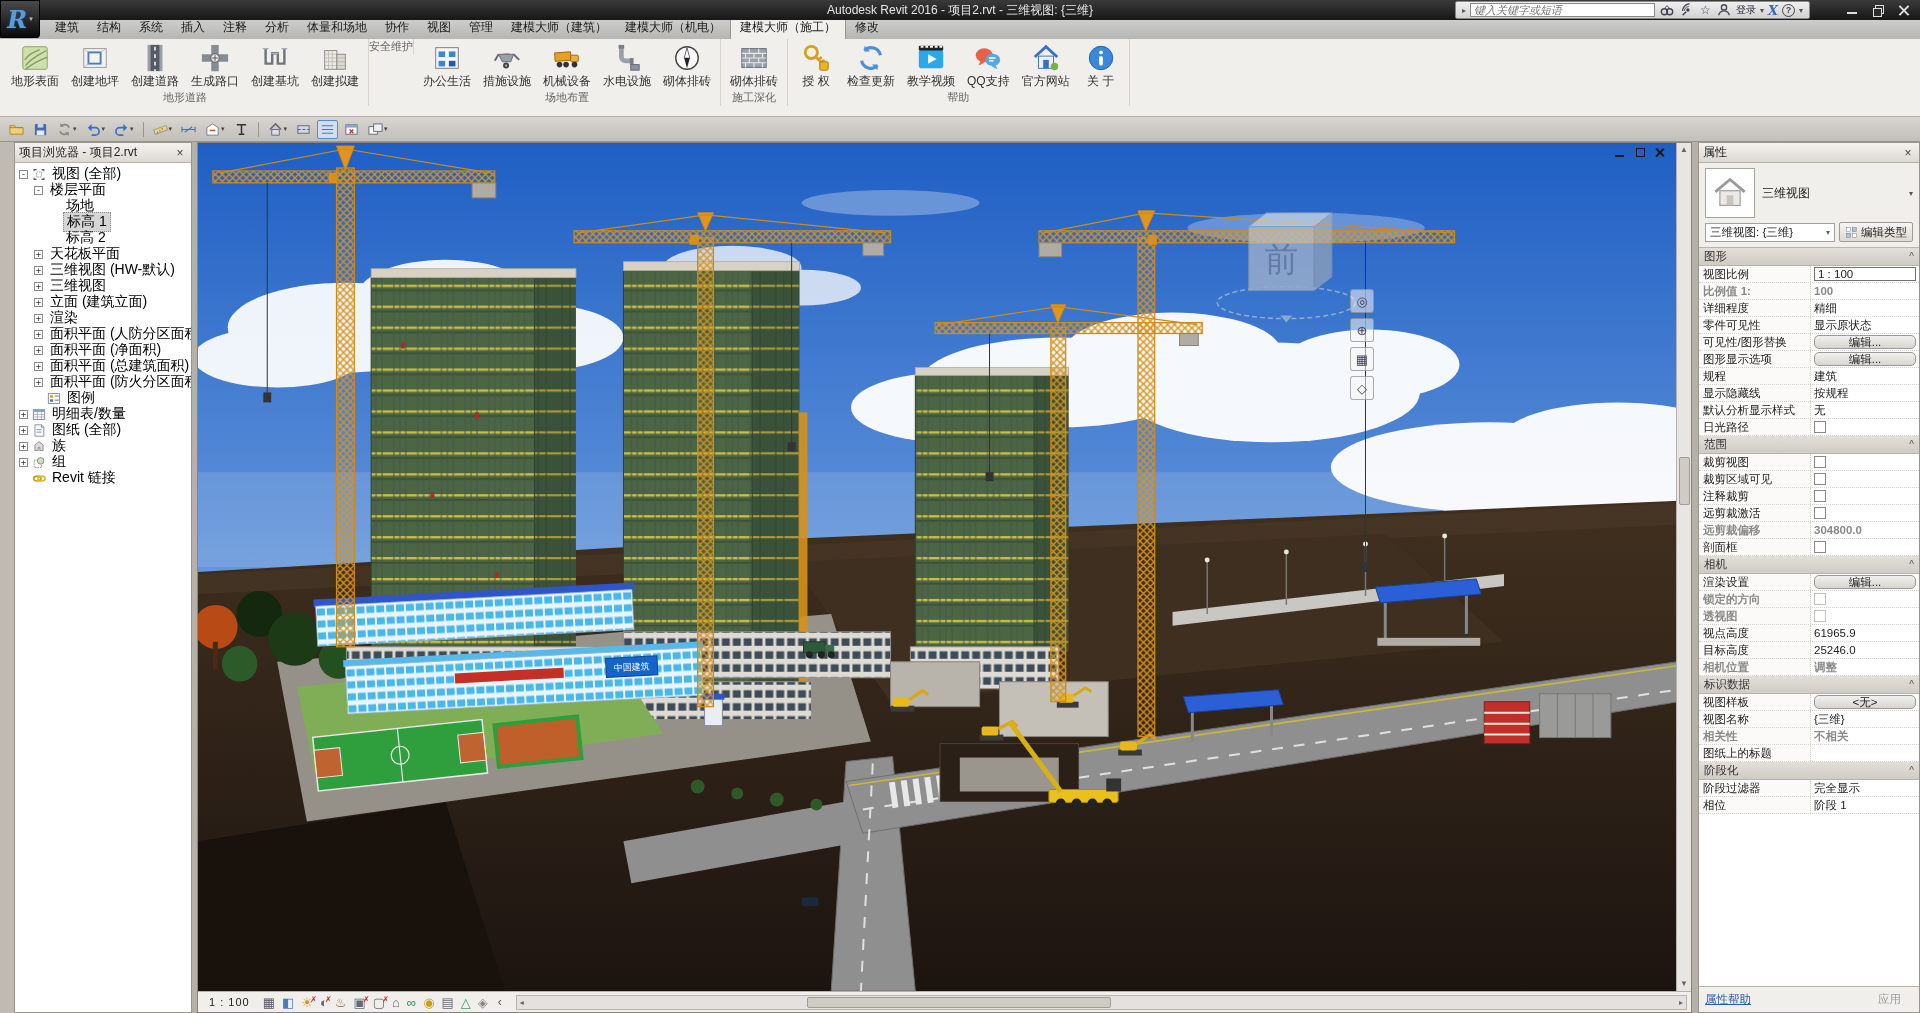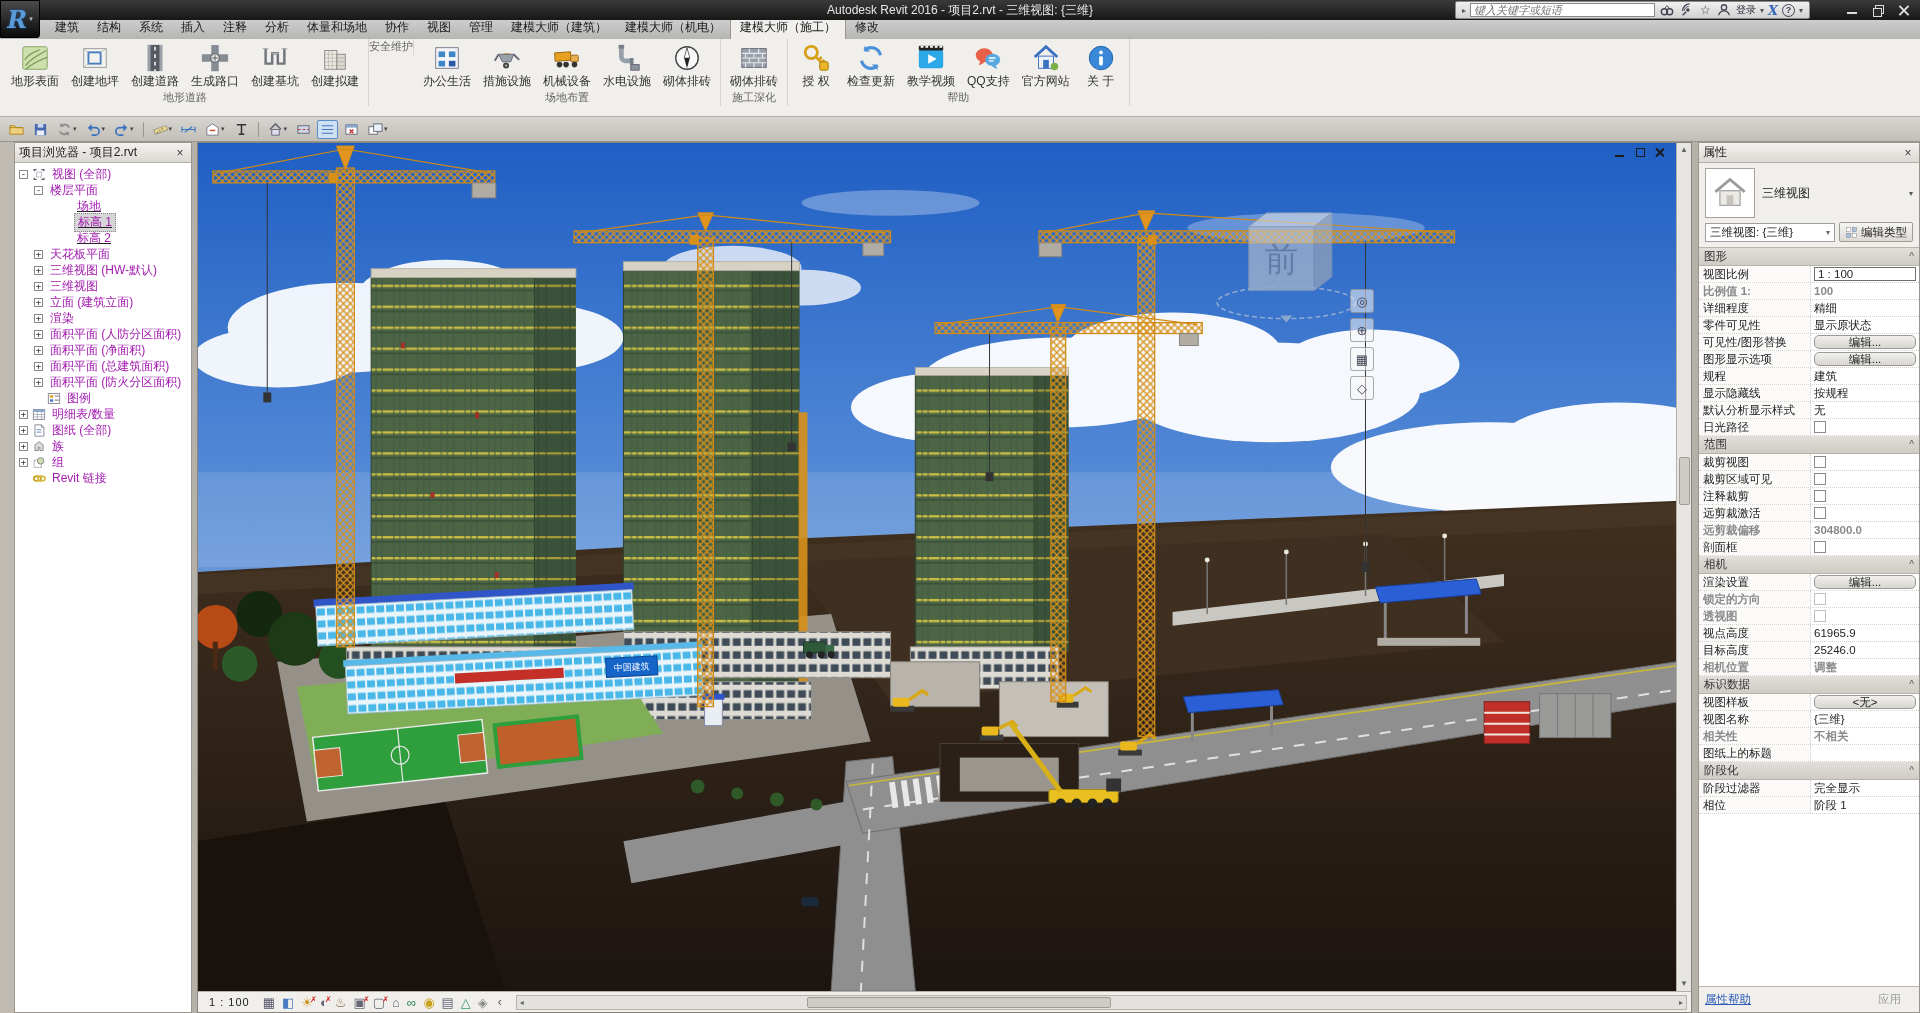--- a/index.html
+++ b/index.html
@@ -56,27 +56,27 @@
   .workspace { flex:1; display:flex; min-height:0; background:#b5b1a8;margin-left:14px; }
   .splitter { width:5px; background:#b5b1a8; }
   .splitter2 { width:6px; background:#b5b1a8; }
 
   
   .browser { width:178px; background:#f4f3f1; border:1px solid #99958c; display:flex; flex-direction:column; }
   .phead { height:20px; background:linear-gradient(#f4f2ef,#dcd9d4); border-bottom:1px solid #b5b1a8; display:flex; align-items:center; padding:0 4px; font-size:12px; color:#222; }
   .phead .close { margin-left:auto; font-size:12px; color:#444; width:14px; text-align:center; cursor:pointer; }
   .tree { flex:1; background:#fff; overflow:hidden; padding-top:3px; }
   .trow { display:flex; align-items:center; height:16px; cursor:pointer; white-space:nowrap; }
-  .trow[data-level="0"] { padding-left:4px; } .trow[data-level="1"] { padding-left:19px; } .trow[data-level="2"] { padding-left:46px;text-decoration:underline; }
+  .trow[data-level="0"] { padding-left:4px; } .trow[data-level="1"] { padding-left:19px; } .trow[data-level="2"] { padding-left:35px; }
   .texp { width:11px; height:9px; margin-right:2px; visibility:hidden; flex:none; }
   .trow.has-exp .texp { visibility:visible; }
   .texp i { display:block; width:9px; height:9px; border:1px solid #8a8a8a; background:#fff; font-style:normal; font-size:9px; line-height:7px; text-align:center; color:#333; font-family:"DejaVu Sans Mono",monospace; }
   .tico { display:none; width:14px; height:13px; margin-right:3px; flex:none; }
   .trow.has-icon .tico { display:block; }
-  .tlabel { font-size:12px; color:#a21caf; padding:0 3px; }
+  .tlabel { font-size:14px; color:#000000; padding:0 3px; }
   .trow.selected .tlabel { background:#d6d6d6; border:1px dotted #888; }
 
   
   .viewport { flex:1; display:flex; flex-direction:column; border:1px solid #88847c; min-width:0; }
   .canvas { flex:1; position:relative; background:#5b8fd8; overflow:hidden; }
   .canvas > svg.scene { position:absolute; inset:0; width:100%; height:100%; }
   .vp-controls { position:absolute; top:4px; right:26px; display:flex; gap:9px; z-index:4; }
   .vpc { width:11px; height:11px; position:relative; cursor:pointer; }
   .vpc-min::after { content:""; position:absolute; left:1px; right:1px; bottom:1px; border-bottom:2px solid #1a1a1a; }
   .vpc-restore::before { content:""; position:absolute; left:2px; top:1px; width:7px; height:7px; border:1px solid #1a1a1a; }

